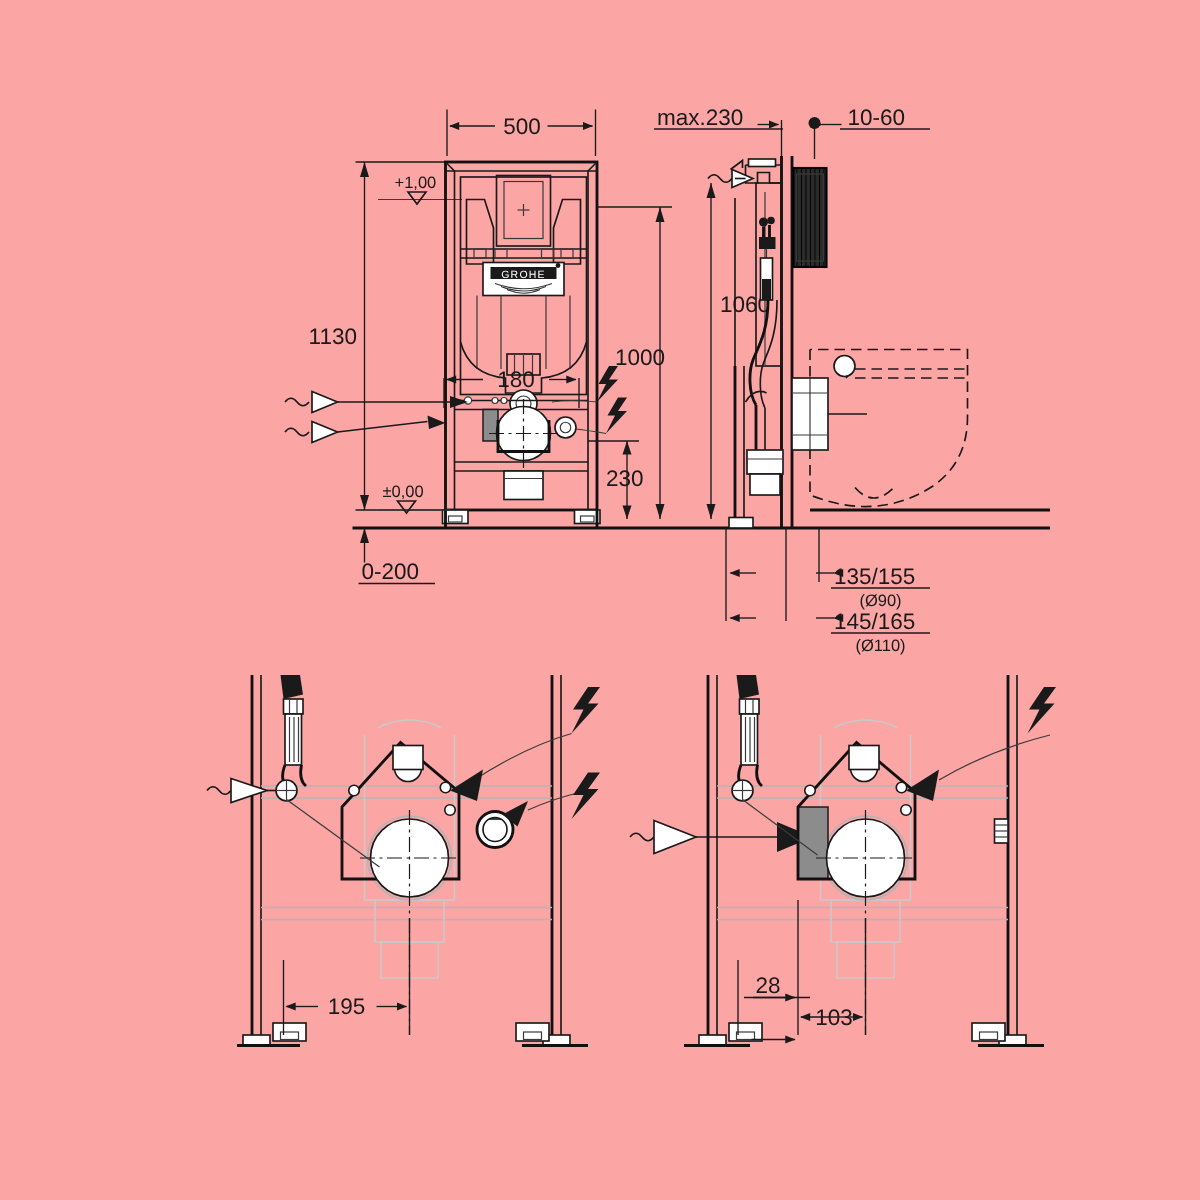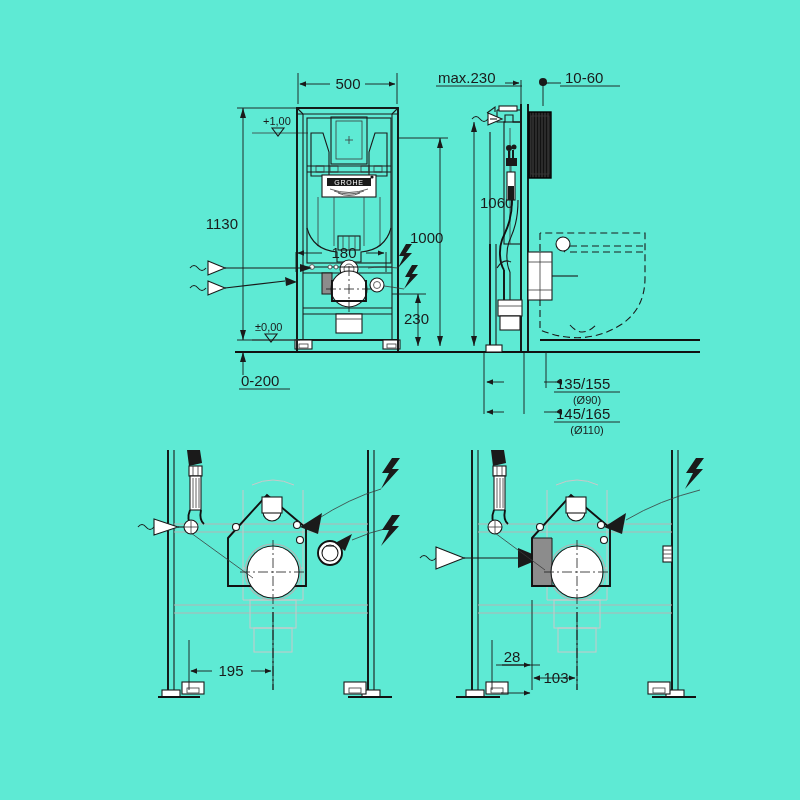--- a/index.html
+++ b/index.html
@@ -10,21 +10,21 @@
   body {
     width: 800px;
     height: 800px;
     font-family: "Liberation Sans", sans-serif;
     overflow: hidden;
   }
   #sheet {
     position: relative;
     width: 800px;
     height: 800px;
-    background: #5eead4;
+    background: #fca5a5;
   }
   svg.drawing {
     position: absolute;
     left: 0;
     top: 0;
     width: 800px;
     height: 800px;
   }
   .dim-text {
     font-family: "Liberation Sans", sans-serif;

